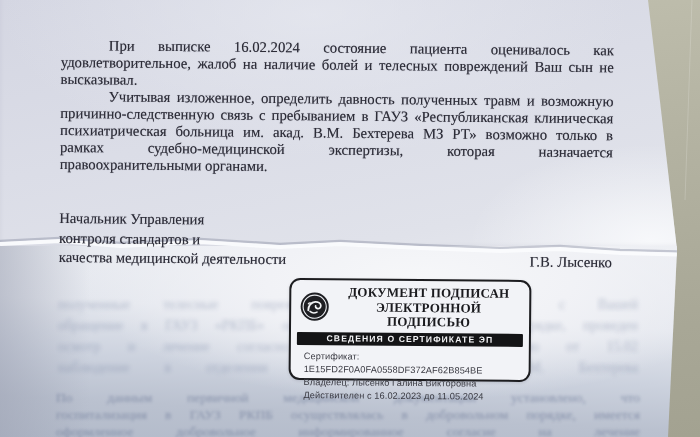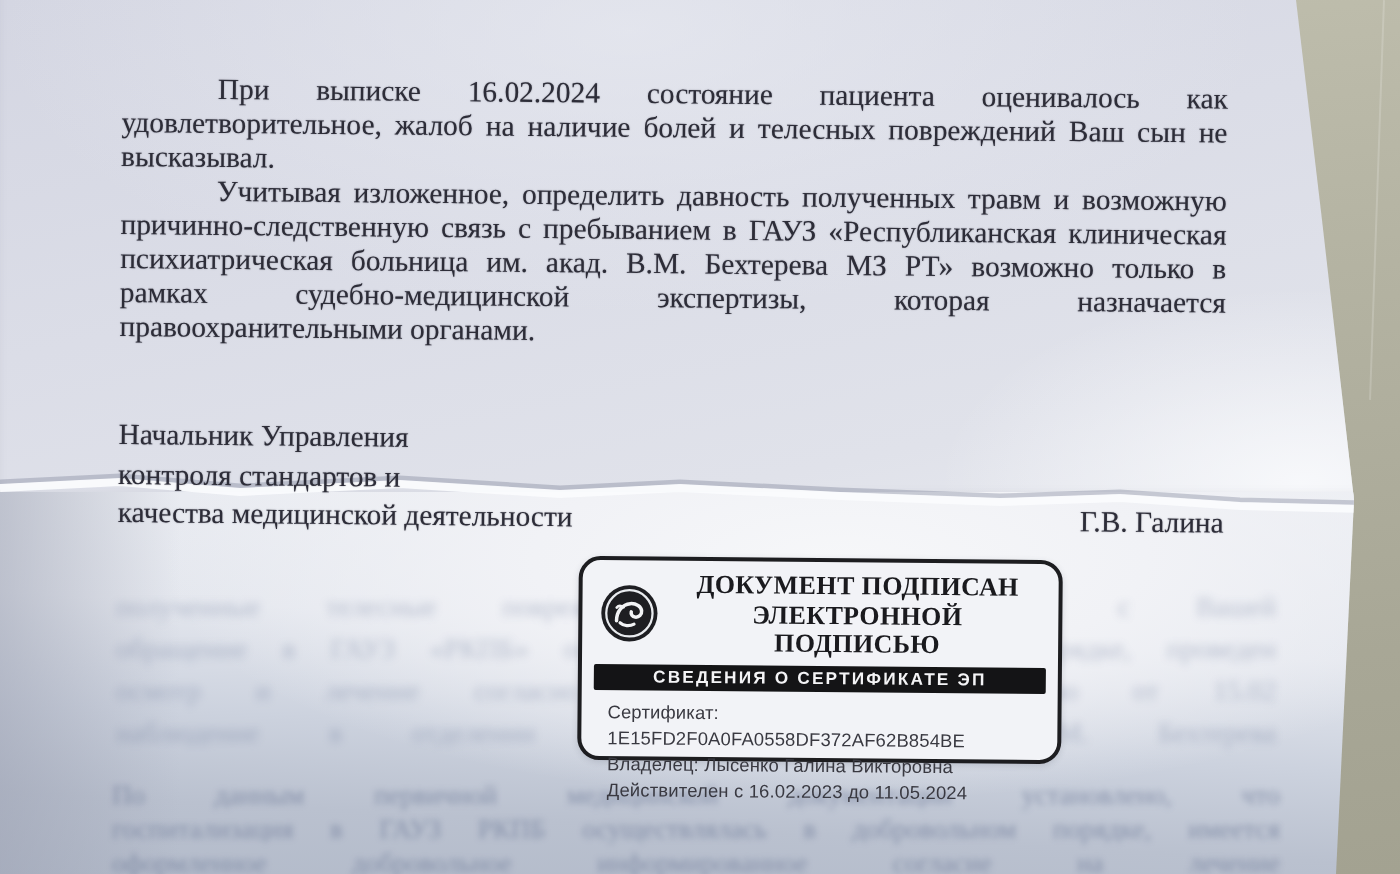--- a/index.html
+++ b/index.html
@@ -98,21 +98,21 @@
       <div class="jline">причинно-следственную связь с пребыванием в ГАУЗ «Республиканская клиническая</div>
       <div class="jline">психиатрическая больница им. акад. В.М. Бехтерева МЗ РТ» возможно только в</div>
       <div class="jline">рамках судебно-медицинской экспертизы, которая назначается</div>
       <div class="lline">правоохранительными органами.</div>
 
       <div class="sigblock">
         <div class="lline">Начальник Управления</div>
         <div class="lline">контроля стандартов и</div>
         <div class="sigrow">
           <span>качества медицинской деятельности</span>
-          <span>Г.В. Галина</span>
+          <span>Г.В. Лысенко</span>
         </div>
       </div>
     </div>
 
     <div class="stamp">
       <div class="stamp-head">
         <svg class="emblem" viewBox="0 0 30 30">
           <circle cx="15" cy="15" r="13.6" fill="#1e1e22"></circle>
           <circle cx="15" cy="15" r="11.2" fill="none" stroke="#e9ebef" stroke-width="1.1"></circle>
           <path d="M8.8 18.6 c0-4.6 2.8-8 6.6-8.3 2.9-.2 5.3 1.3 5.5 3.4 .2 1.9-1.3 3.3-3.1 3.1-1.4-.2-2.2-1.3-1.9-2.5" fill="none" stroke="#f2f3f5" stroke-width="1.7" stroke-linecap="round"></path>

